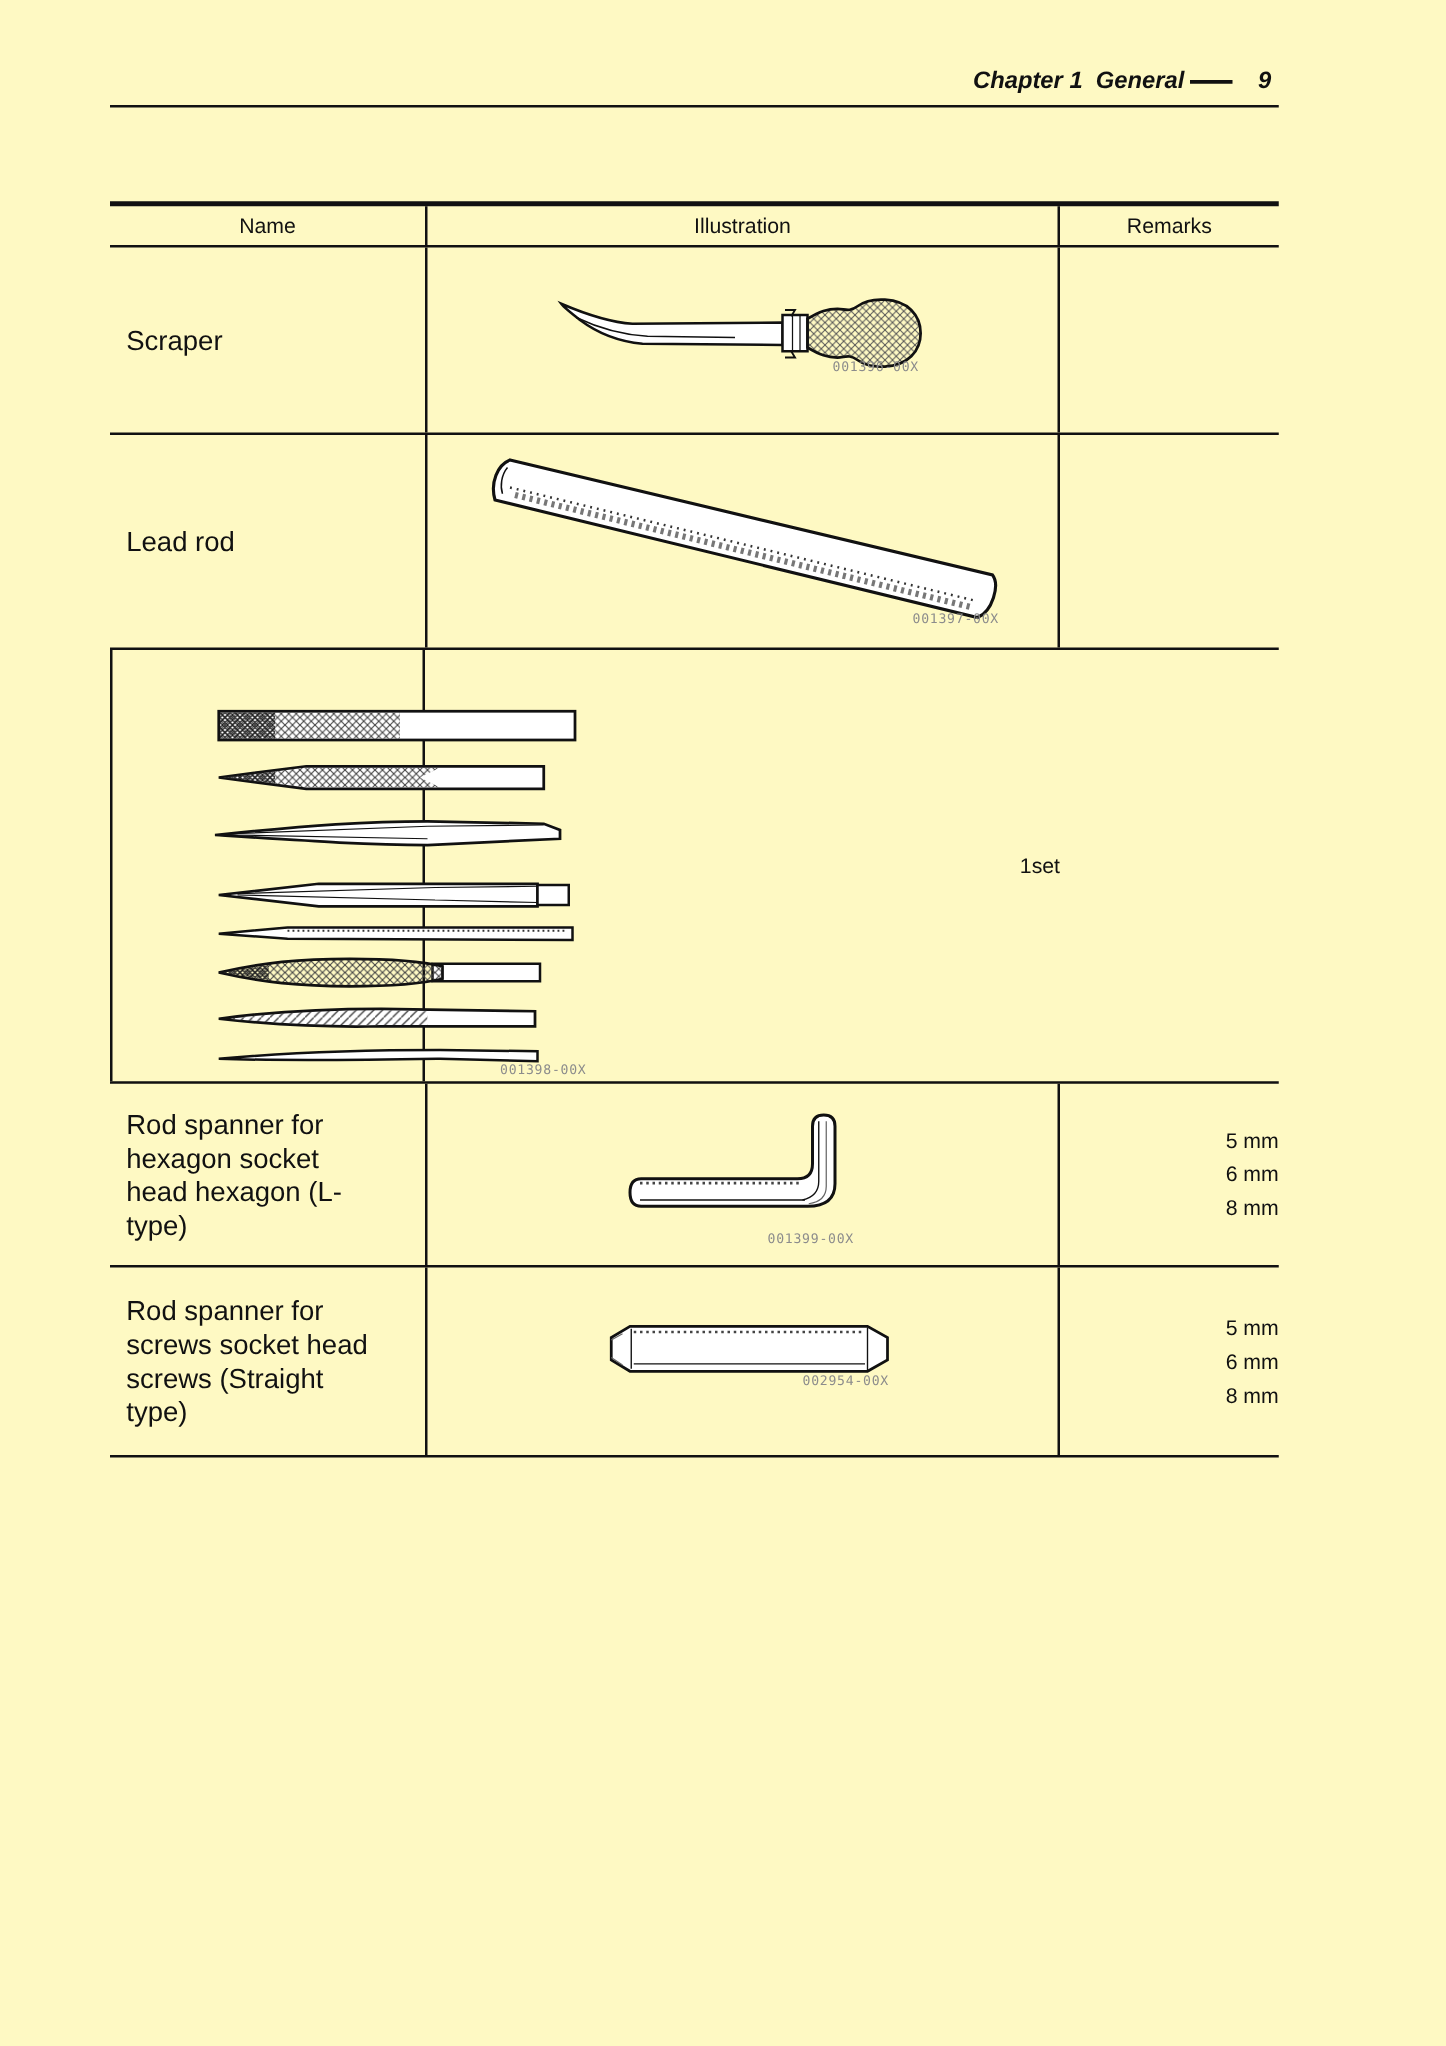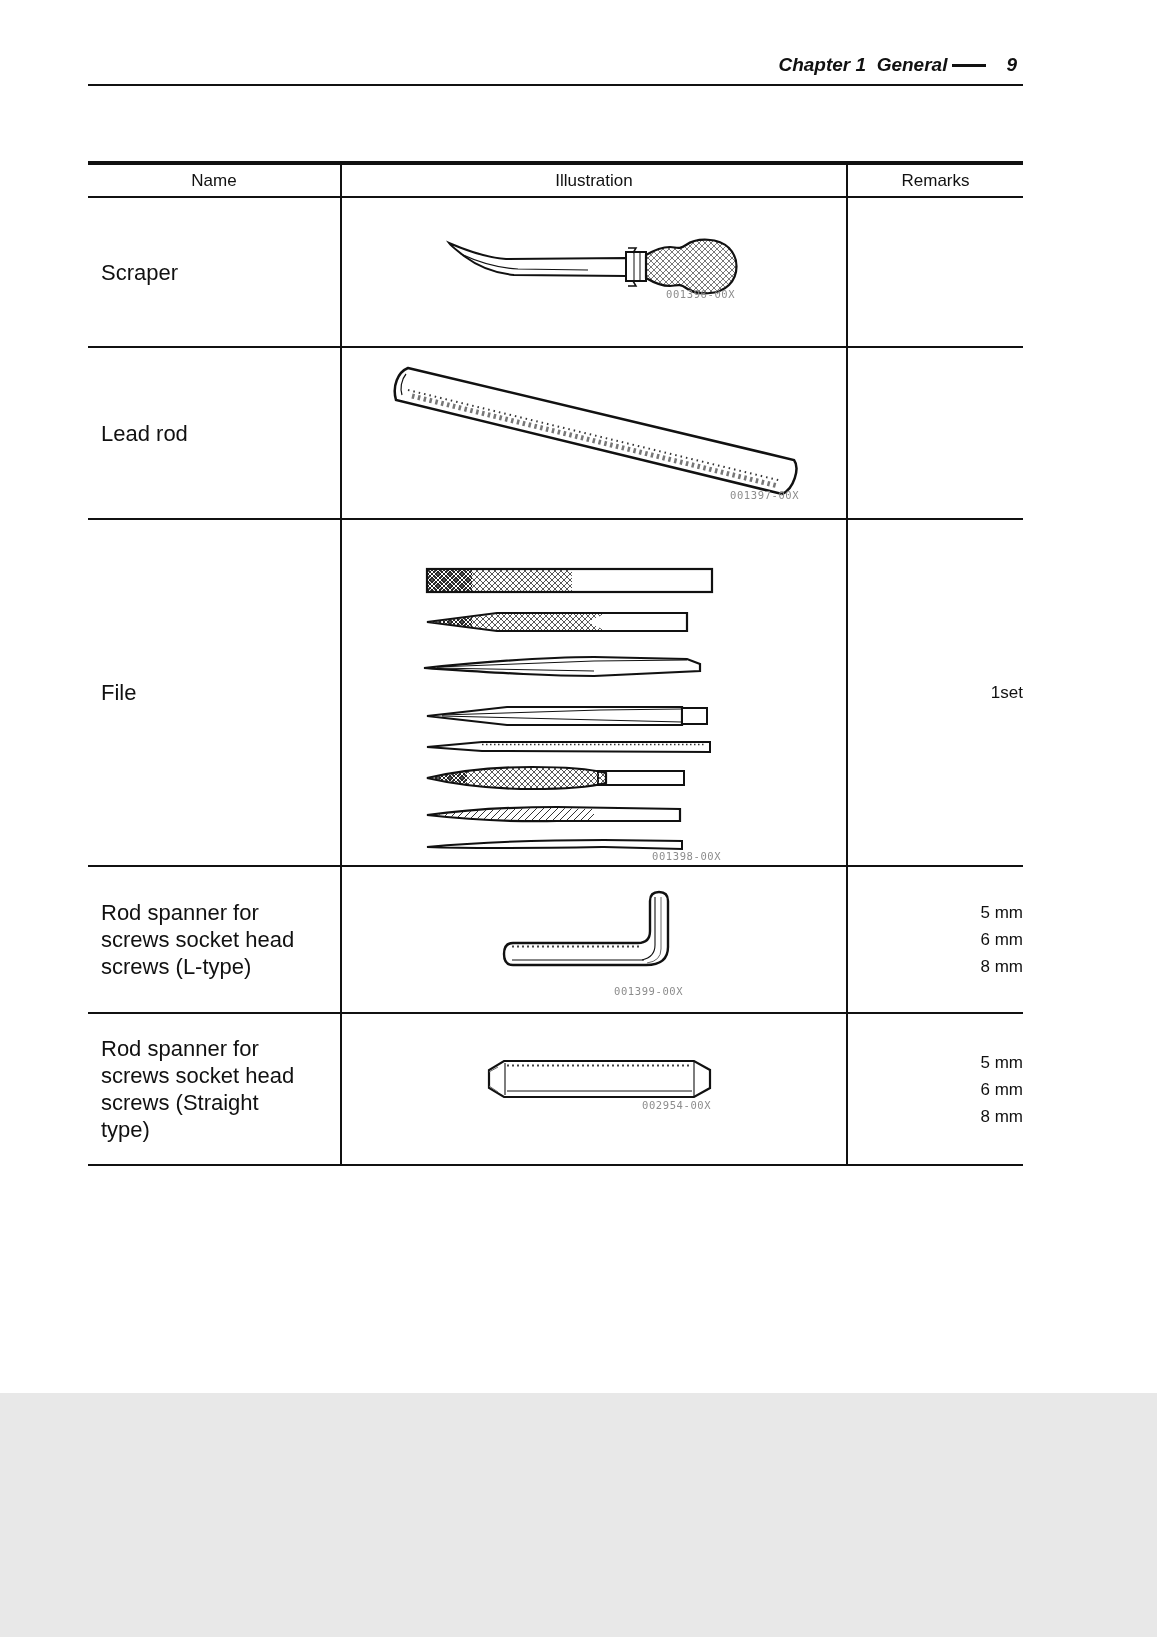--- a/index.html
+++ b/index.html
@@ -1,19 +1,19 @@
 <!DOCTYPE html>
 <html><head>
 <meta charset="utf-8">
 <style>
   html,body{margin:0;padding:0;background:#e8e8e8;}
   .page{
     position:relative;
-    width:1157px;height:1393px;
-    background:#ffffff;
+    width:1157px;height:1637px;
+    background:#fef9c3;
     font-family:"Liberation Sans", sans-serif;
     color:#111;
     overflow:hidden;
   }
   
   .hdr{position:absolute;left:88px;top:50px;width:935px;}
   .hdr-line{
     display:flex;justify-content:flex-end;align-items:center;
     padding-right:6px;height:30px;
   }
@@ -126,21 +126,20 @@
           <path d="M64,26 C59,32 58,41 60,47" fill="none" stroke="#111" stroke-width="1.2"></path>
           <path d="M70,48 L436,138" stroke="#777" stroke-width="5" stroke-dasharray="2.5,3.5"></path>
           <path d="M66,42 L440,133" stroke="#333" stroke-width="2" stroke-dasharray="1.5,4"></path>
         </svg>
         <span class="figcode" style="left:388px;top:141px">001397-00X</span>
       </div>
       <div class="cell-rem"></div>
     </div>
 
     <div class="trow r3">
-      <div class="cell-name">File</div>
       <div class="cell-ill">
         <svg class="ill-svg" width="508" height="345" viewBox="0 0 508 345">
           <defs>
             <pattern id="chD" width="4" height="4" patternUnits="userSpaceOnUse">
               <path d="M0,4 L4,0 M0,0 L4,4" stroke="#222" stroke-width="1"></path>
             </pattern>
             <pattern id="chR" width="6" height="6" patternUnits="userSpaceOnUse">
               <path d="M0,6 L6,0 M0,0 L6,6" stroke="#444" stroke-width="0.9"></path>
             </pattern>
             <pattern id="diagH" width="7" height="7" patternUnits="userSpaceOnUse">
@@ -183,21 +182,21 @@
         <span class="figcode" style="left:310px;top:330px">001398-00X</span>
       </div>
       <div class="cell-rem">
         <div class="rem-lines">
           <span>1set</span>
         </div>
       </div>
     </div>
 
     <div class="trow r4">
-      <div class="cell-name">Rod spanner for screws socket head screws (L-type)</div>
+      <div class="cell-name">Rod spanner for hexagon socket head hexagon (L-type)</div>
       <div class="cell-ill">
         <svg class="ill-svg" width="508" height="145" viewBox="0 0 508 145">
           <path d="M171,76 L296,76 Q308,76 308,64 L308,34 Q308,25 317,25
                    Q326,25 326,34 L326,80 Q326,98 304,98 L171,98
                    Q162,98 162,87 Q162,76 171,76 Z" fill="#fff" stroke="#111" stroke-width="2.4"></path>
           <path d="M170,79.5 L300,79.5" stroke="#444" stroke-width="2.2" stroke-dasharray="2,3"></path>
           <path d="M170,93 L302,93" stroke="#111" stroke-width="1.1"></path>
           <path d="M313,30 L313,78 Q313,90 300,93" fill="none" stroke="#111" stroke-width="1.1"></path>
           <path d="M319,30 L319,82 Q319,94 305,96" fill="none" stroke="#666" stroke-width="1"></path>
           <path d="M311,27 Q317,23 323,27" fill="none" stroke="#111" stroke-width="1"></path>

